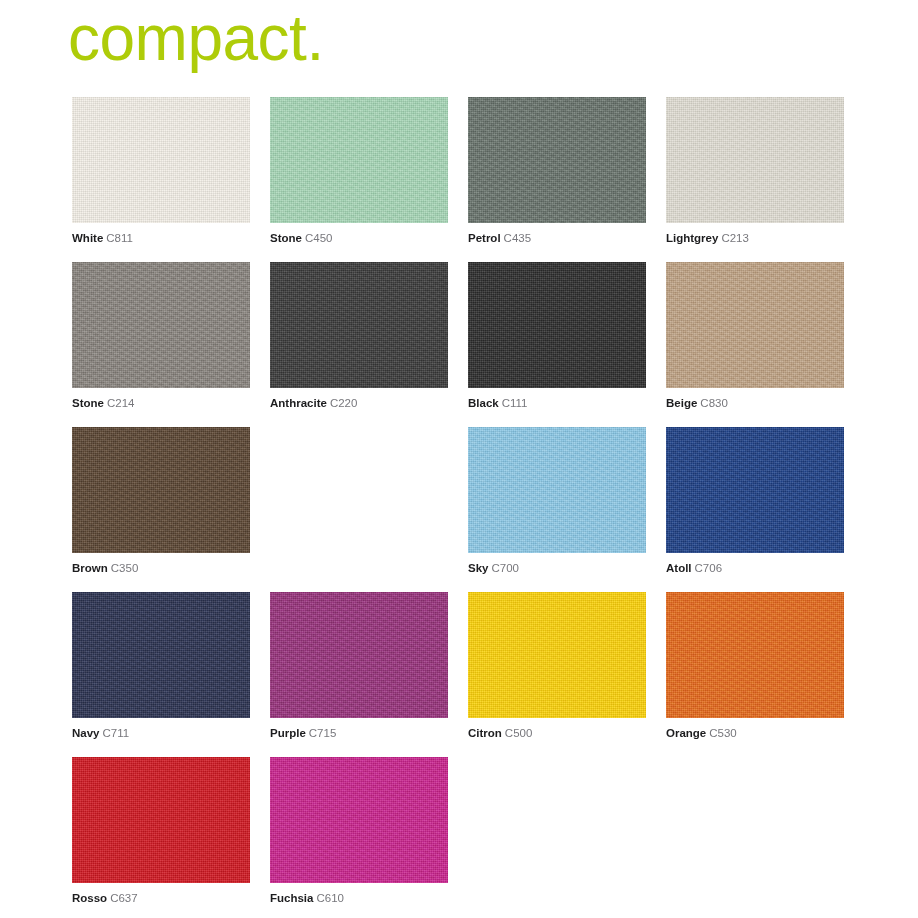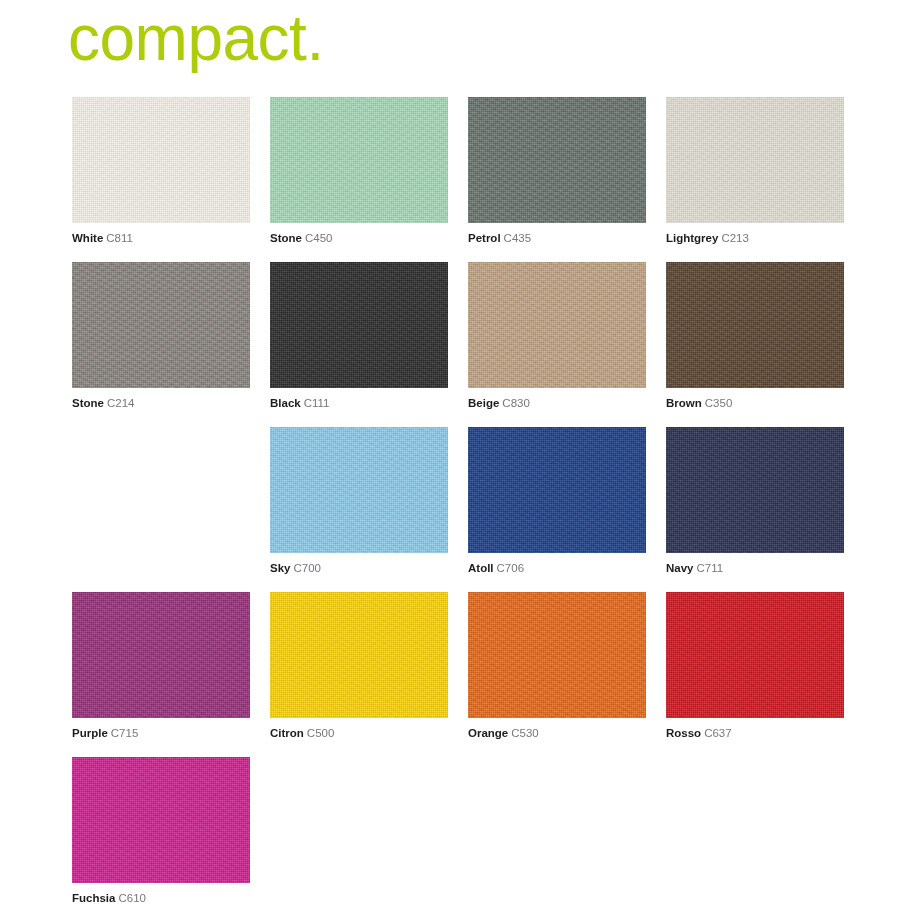--- a/index.html
+++ b/index.html
@@ -144,20 +144,24 @@
       </div>
       <div class="swatch-cell">
         <div class="swatch-chip" style="background-color: rgb(224, 221, 211);"></div>
         <div class="swatch-label"><span class="swatch-name">Lightgrey</span><span class="swatch-code">C213</span></div>
       </div>
       <div class="swatch-cell">
         <div class="swatch-chip" style="background-color: rgb(136, 131, 125);"></div>
         <div class="swatch-label"><span class="swatch-name">Stone</span><span class="swatch-code">C214</span></div>
       </div>
       <div class="swatch-cell">
+        <div class="swatch-chip" style="background-color: rgb(58, 58, 58);"></div>
+        <div class="swatch-label"><span class="swatch-name">Anthracite</span><span class="swatch-code">C220</span></div>
+      </div>
+      <div class="swatch-cell">
         <div class="swatch-chip" style="background-color: rgb(44, 44, 44);"></div>
         <div class="swatch-label"><span class="swatch-name">Black</span><span class="swatch-code">C111</span></div>
       </div>
       <div class="swatch-cell">
         <div class="swatch-chip" style="background-color: rgb(191, 162, 132);"></div>
         <div class="swatch-label"><span class="swatch-name">Beige</span><span class="swatch-code">C830</span></div>
       </div>
       <div class="swatch-cell">
         <div class="swatch-chip" style="background-color: rgb(90, 69, 50);"></div>
         <div class="swatch-label"><span class="swatch-name">Brown</span><span class="swatch-code">C350</span></div>

